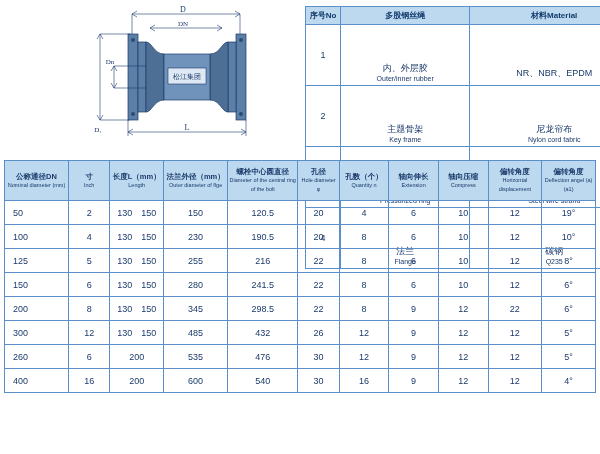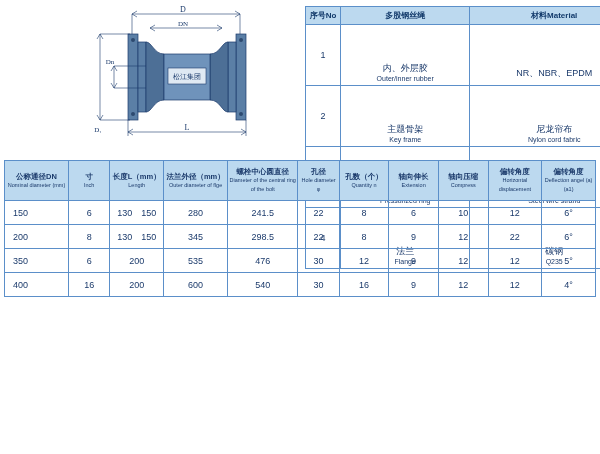--- a/index.html
+++ b/index.html
@@ -276,20 +276,59 @@
           <span class="en">Horizontal displacement</span>
         </th>
         <th>
           <span class="cn">偏转角度</span>
           <span class="en">Deflection angel (a) (a1)</span>
         </th>
       </tr>
     </thead>
     <tbody id="spec-body">
         <tr>
+          <td class="first">50</td>
+          <td>2</td>
+          <td>130 150</td>
+          <td>150</td>
+          <td>120.5</td>
+          <td>20</td>
+          <td>4</td>
+          <td>6</td>
+          <td>10</td>
+          <td>12</td>
+          <td>19°</td>
+        </tr>
+        <tr>
+          <td class="first">100</td>
+          <td>4</td>
+          <td>130 150</td>
+          <td>230</td>
+          <td>190.5</td>
+          <td>20</td>
+          <td>8</td>
+          <td>6</td>
+          <td>10</td>
+          <td>12</td>
+          <td>10°</td>
+        </tr>
+        <tr>
+          <td class="first">125</td>
+          <td>5</td>
+          <td>130 150</td>
+          <td>255</td>
+          <td>216</td>
+          <td>22</td>
+          <td>8</td>
+          <td>6</td>
+          <td>10</td>
+          <td>12</td>
+          <td>8°</td>
+        </tr>
+        <tr>
           <td class="first">150</td>
           <td>6</td>
           <td>130 150</td>
           <td>280</td>
           <td>241.5</td>
           <td>22</td>
           <td>8</td>
           <td>6</td>
           <td>10</td>
           <td>12</td>
@@ -302,21 +341,34 @@
           <td>345</td>
           <td>298.5</td>
           <td>22</td>
           <td>8</td>
           <td>9</td>
           <td>12</td>
           <td>22</td>
           <td>6°</td>
         </tr>
         <tr>
-          <td class="first">350</td>
+          <td class="first">300</td>
+          <td>12</td>
+          <td>130 150</td>
+          <td>485</td>
+          <td>432</td>
+          <td>26</td>
+          <td>12</td>
+          <td>9</td>
+          <td>12</td>
+          <td>12</td>
+          <td>5°</td>
+        </tr>
+        <tr>
+          <td class="first">260</td>
           <td>6</td>
           <td>200</td>
           <td>535</td>
           <td>476</td>
           <td>30</td>
           <td>12</td>
           <td>9</td>
           <td>12</td>
           <td>12</td>
           <td>5°</td>

